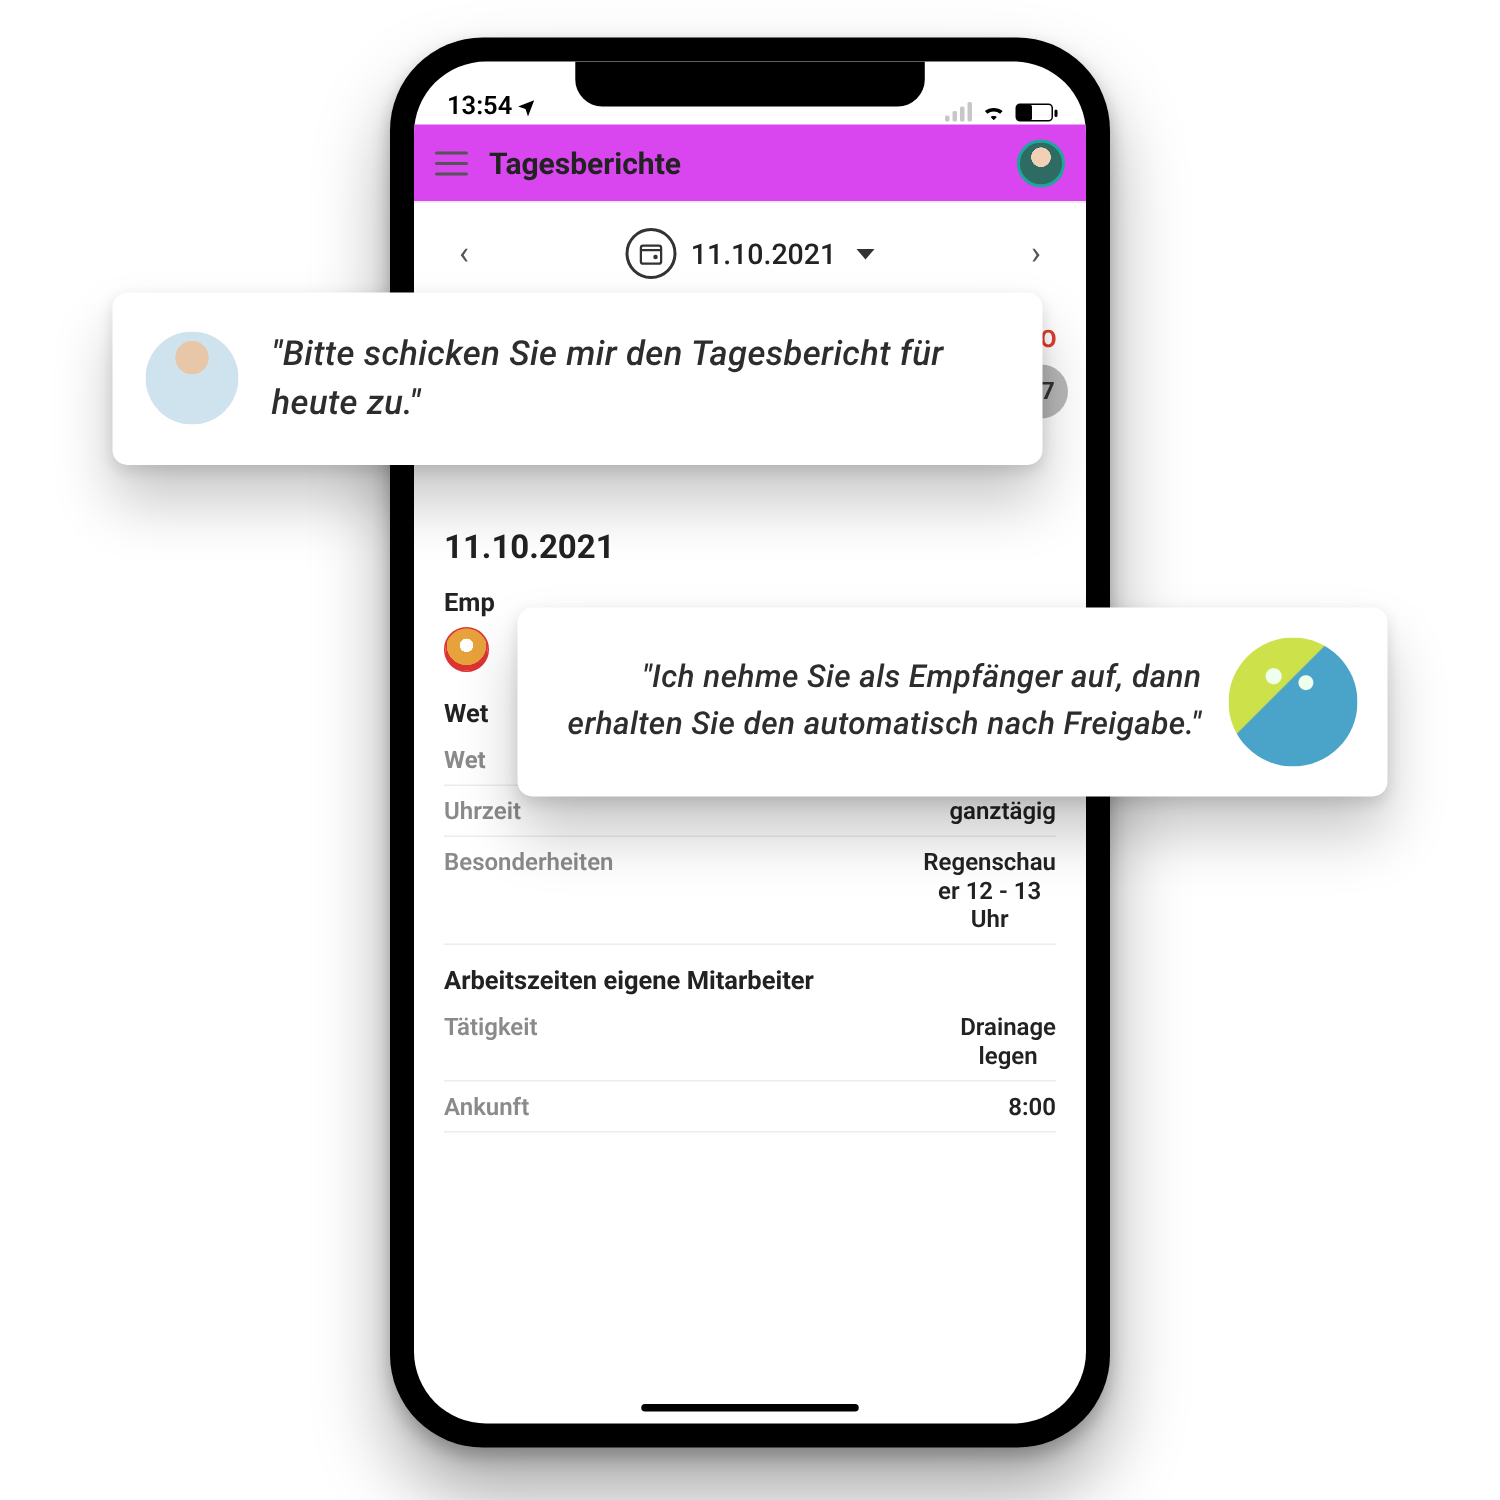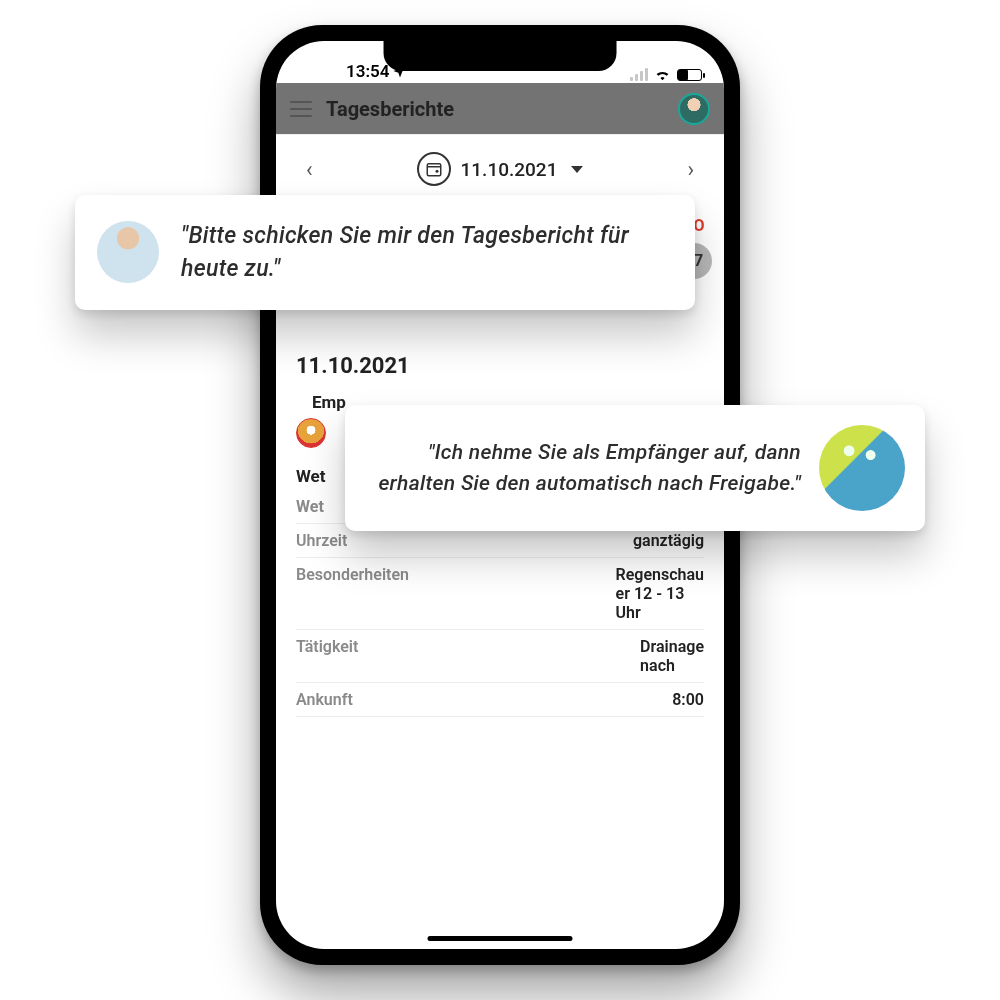--- a/index.html
+++ b/index.html
@@ -68,21 +68,21 @@
     height: 42px;
     font-size: 17px;
     font-weight: 600;
     color: #000;
     display: flex;
     align-items: flex-end;
     padding: 0 22px 2px;
     justify-content: space-between;
     z-index: 20;
   }
-  .statusbar .time { display:flex; align-items:center; gap:4px;margin-left:48px;}
+  .statusbar .time { display:flex; align-items:center; gap:4px;}
   .status-icons { display:flex; align-items:center; gap:6px; }
   .signal {
     display:flex; align-items:flex-end; gap:2px;
   }
   .signal i {
     display:block; width:3px; background:#c7c7c7; border-radius:1px;
   }
   .signal i:nth-child(1){height:4px}
   .signal i:nth-child(2){height:7px}
   .signal i:nth-child(3){height:10px}
@@ -94,21 +94,21 @@
   .battery i{display:block;width:45%;height:100%;background:#000;border-radius:1px;}
 
   
   .nav {
     height: 52px;
     display:flex;
     align-items:center;
     padding: 0 14px;
     gap: 14px;
     border-bottom: 1px solid #eee;
-    background:#737373;
+    background:#d946ef;
   }
   .hamburger { width:22px;height:16px;display:flex;flex-direction:column;justify-content:space-between;}
   .hamburger i{display:block;height:2px;background:#555;border-radius:1px;}
   .nav h1 { font-size:20px; font-weight:700; margin:0; flex:1; color:#222;}
   .avatar {
     width:32px;height:32px;border-radius:50%;
     border:2px solid #19a89a;
     background: radial-gradient(circle at 50% 35%, #f2d0b5 28%, #2e6b63 29%);
   }
 
@@ -154,36 +154,36 @@
   .report {
     padding: 150px 20px 0; 
     position:absolute;
     top:162px;
     left:0;right:0;bottom:0;
     overflow:hidden;
   }
   .report-date {
     font-size:22px;font-weight:700;color:#222;margin:0 0 14px;
   }
-  .emp-label {font-size:17px;font-weight:700;color:#222;margin:0 16px 6px;}
+  .emp-label {font-size:17px;font-weight:700;color:#222;margin:0 0 6px;}
   .emp-icon {
     width:30px;height:30px;border-radius:50%;
     background: radial-gradient(circle at 50% 40%, #fff 20%, #e7a23b 21% 60%, #d33 61%);
     border:1px solid #d33;
     display:inline-block;
   }
   .sect-title { font-size:17px;font-weight:700;color:#222;margin:14px 0 4px;}
   .kv-row {
     display:flex; justify-content:space-between; align-items:flex-start;
     padding:7px 0;
     border-bottom:1px solid #ececec;
     font-size:16px;
   }
   .kv-row .k { color:#8a8a8a; font-weight:600; max-width:55%;}
-  .kv-row .v { color:#222; font-weight:600; text-align:left; max-width:45%; white-space:pre-line;}
+  .kv-row .v { color:#222; font-weight:600; text-align:center; max-width:45%; white-space:pre-line;}
   .first-row .k, .first-row .v { color:#8a8a8a; font-weight:700;}
 
   
   .bubble {
     position:absolute;
     background:#fff;
     border-radius:10px;
     box-shadow: 0 25px 40px rgba(0,0,0,.22), 0 4px 10px rgba(0,0,0,.12);
     display:flex;
     align-items:center;
@@ -310,24 +310,25 @@
           <span class="k">Uhrzeit</span>
           <span class="v">ganztägig</span>
         </div>
         <div class="kv-row">
           <span class="k">Besonderheiten</span>
           <span class="v">Regenschau
 er 12 - 13
 Uhr</span>
         </div>
 
+        <p class="sect-title">Arbeitszeiten eigene Mitarbeiter</p>
         <div class="kv-row">
           <span class="k">Tätigkeit</span>
           <span class="v">Drainage
-nach</span>
+legen</span>
         </div>
         <div class="kv-row">
           <span class="k">Ankunft</span>
           <span class="v">8:00</span>
         </div>
       </div>
 
     </div>
   </div>
 

